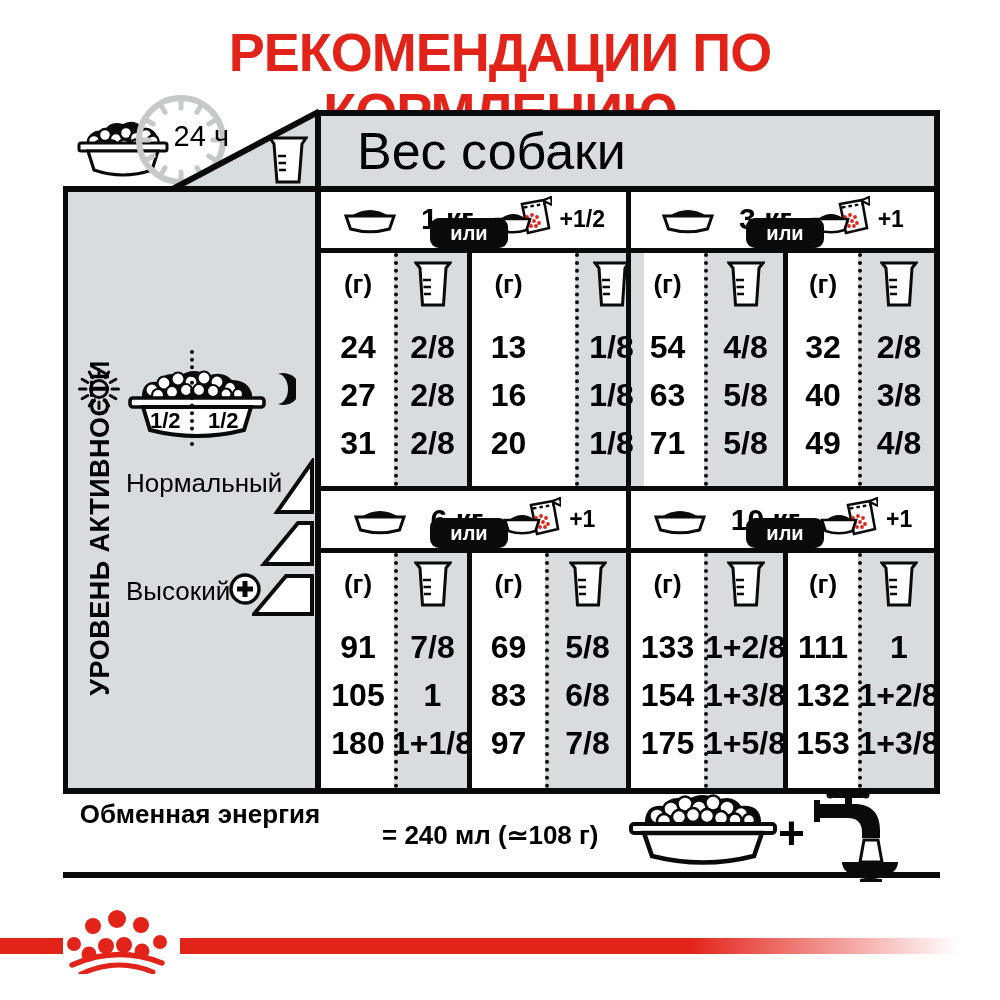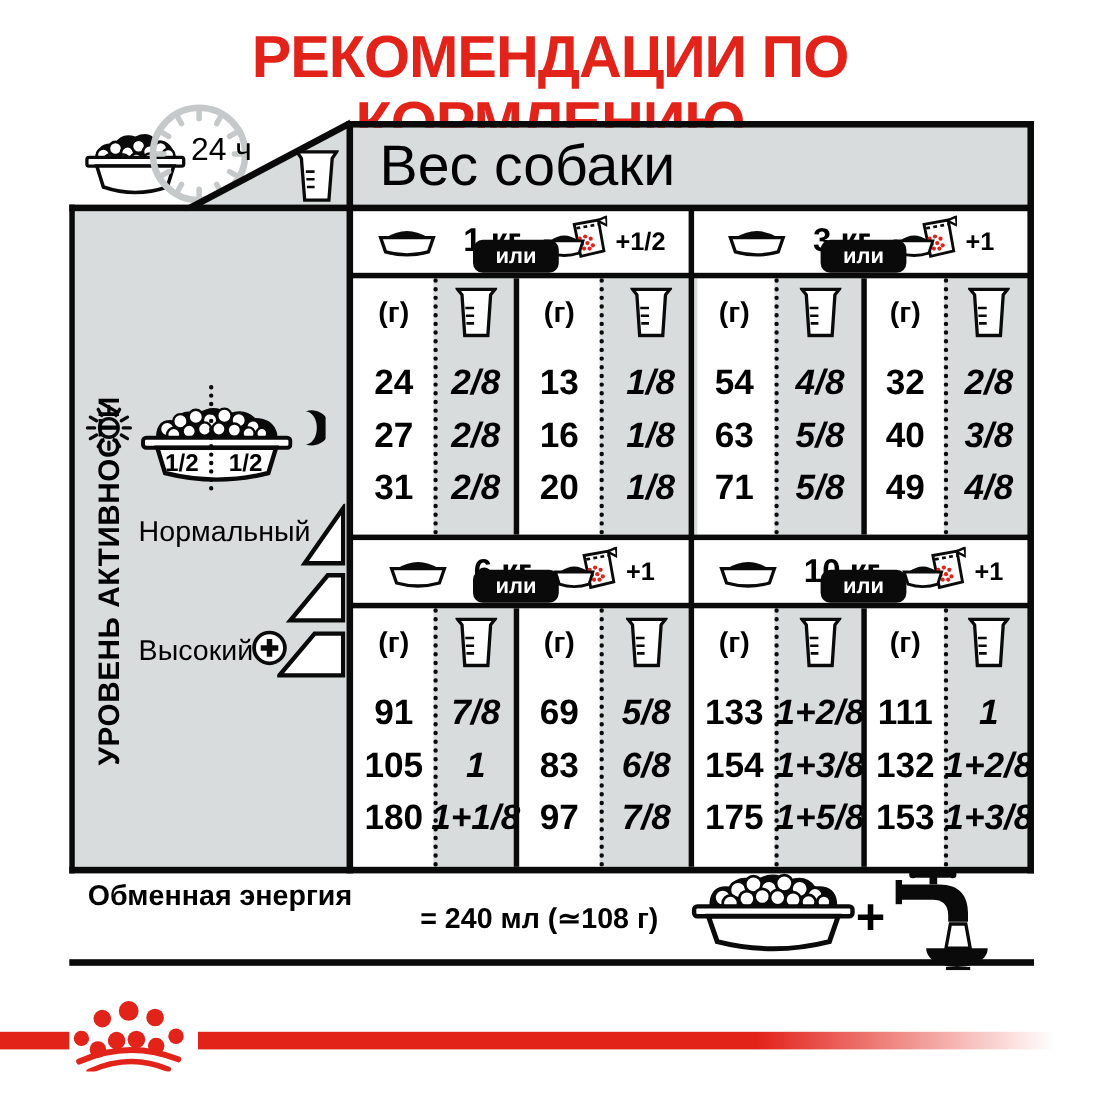--- a/index.html
+++ b/index.html
@@ -4,32 +4,32 @@
 <style>
   html,body{margin:0;padding:0;background:#fff;}
   .page{position:relative;width:1000px;height:1000px;background:#fff;overflow:hidden;
         font-family:"Liberation Sans",sans-serif;color:#000;}
   .abs{position:absolute;}
   .hl{position:absolute;background:#0a0a0a;}
   .vl{position:absolute;background:#0a0a0a;}
   .title{position:absolute;left:55px;top:22px;width:890px;height:62px;
          font-size:54px;font-weight:bold;text-align:center;line-height:60px;letter-spacing:-1px;}
   .weight-box{position:absolute;left:321px;top:116px;width:613px;height:70px;}
-  .weight-box span{display:block;padding-left:24px;font-size:52px;font-weight:400;line-height:70px;}
+  .weight-box span{display:block;padding-left:36px;font-size:52px;font-weight:400;line-height:70px;}
   .h24{position:absolute;left:133px;top:120px;width:96px;text-align:right;
        font-size:29px;font-weight:normal;}
   .band{position:absolute;display:flex;align-items:center;justify-content:center;}
   .band .w{font-size:30px;font-weight:bold;margin:0 20px 0 24px;}
   .band .x{font-size:23px;font-weight:bold;margin-left:8px;}
   .badge{position:absolute;width:78px;height:30px;background:#0a0a0a;border-radius:9px;
          color:#fff;font-size:20px;font-weight:bold;display:flex;align-items:center;
          justify-content:center;z-index:5;}
   .gcol{position:absolute;display:flex;flex-direction:column;align-items:center;box-sizing:border-box;}
   .gcol.gray{background:#d9dcdd;}
-  .gcol.dotted{border-left:4px dotted #0a0a0a;font-style:italic;}
+  .gcol.dotted{border-left:4px dotted #0a0a0a;}
   .gcol.solid{border-left:5px solid #0a0a0a;}
   .col-h{height:62px;display:flex;align-items:center;justify-content:center;
          font-size:26px;font-weight:bold;}
   .spacer{height:8px;}
   .cell{height:48px;display:flex;align-items:center;justify-content:center;
         font-size:32px;font-weight:bold;white-space:nowrap;}
   .side-label{position:absolute;font-size:26px;font-weight:400;}
   .vlabel{position:absolute;left:100px;top:528px;transform:translate(-50%,-50%) rotate(-90deg);
           white-space:nowrap;font-size:27px;font-weight:bold;letter-spacing:.5px;}
   .dotline{position:absolute;border-left:4px dotted #0a0a0a;width:0;z-index:4;}
@@ -297,21 +297,21 @@
     <div class="cell">2/8</div>
     <div class="cell">2/8</div>
   </div>
   <div class="gcol solid" style="left:467px;top:253px;width:78px;height:233px">
     <div class="col-h">(г)</div>
       <div class="spacer"></div>
     <div class="cell">13</div>
     <div class="cell">16</div>
     <div class="cell">20</div>
   </div>
-  <div class="gcol gray dotted" style="left:545px;top:253px;width:89px;height:233px">
+  <div class="gcol gray dotted" style="left:575px;top:253px;width:69px;height:233px">
     <div class="col-h">
         <svg width="38" height="46" viewBox="0 0 38 46">
           <polygon points="2,2 36,2 32,7 29.5,44 8.5,44 6,7" fill="#fff" stroke="#0a0a0a" stroke-width="3"></polygon>
           <path d="M9,19 H17 M9.5,26 H17 M10,33 H17" stroke="#0a0a0a" stroke-width="2.4"></path>
         </svg>
       </div>
       <div class="spacer"></div>
     <div class="cell">1/8</div>
     <div class="cell">1/8</div>
     <div class="cell">1/8</div>

